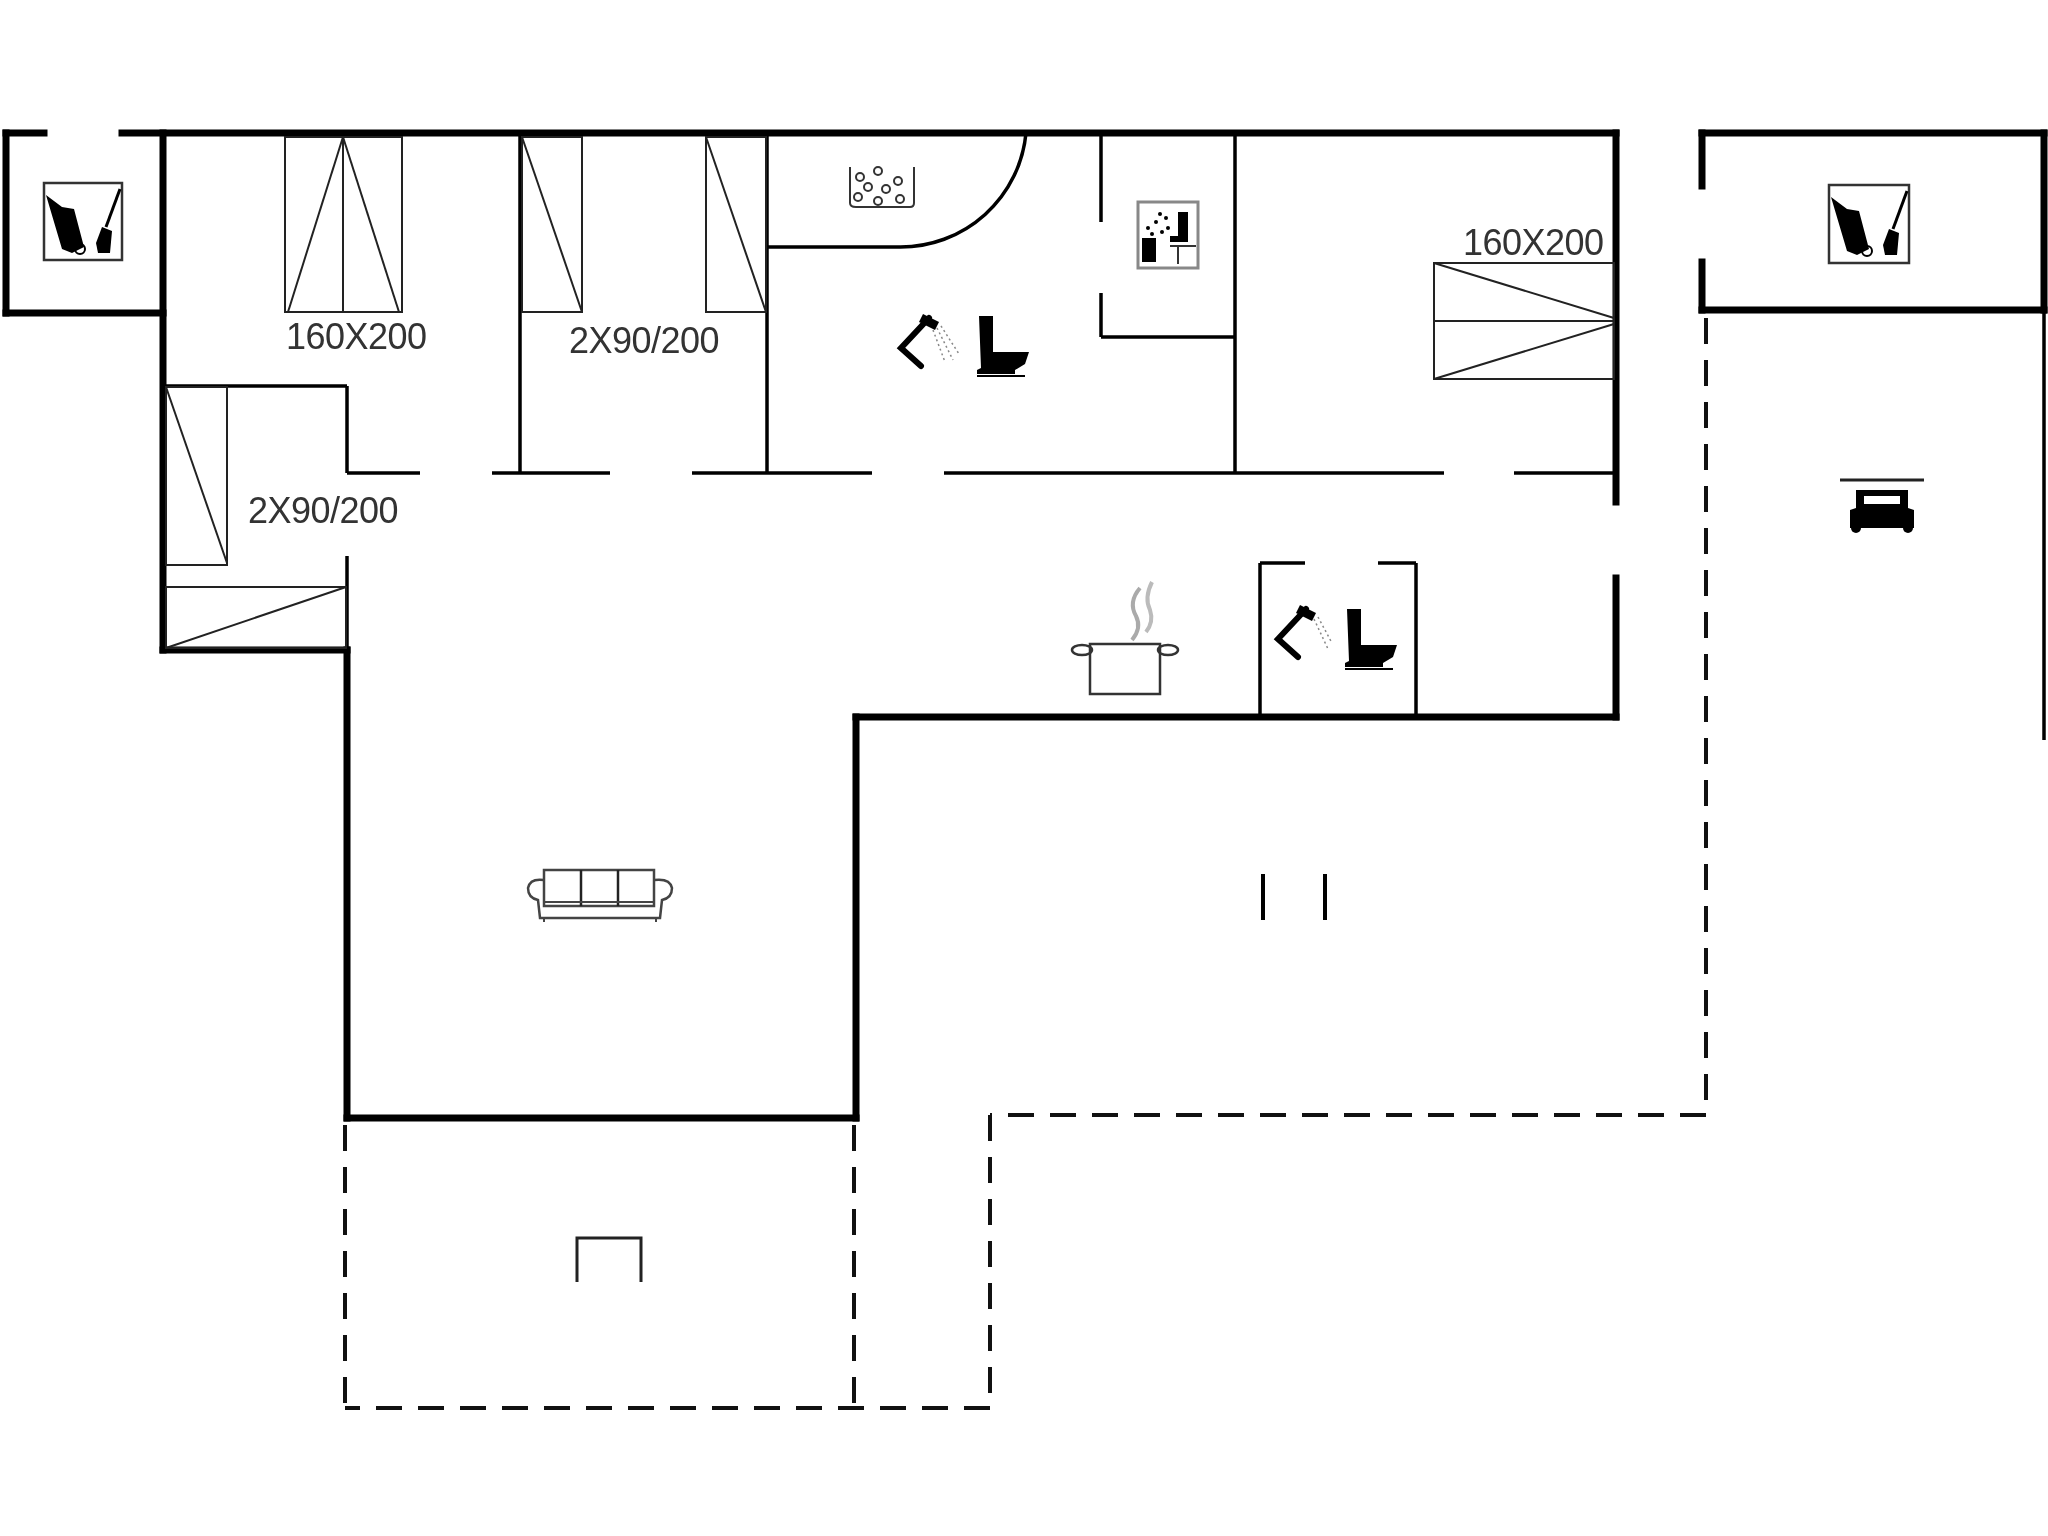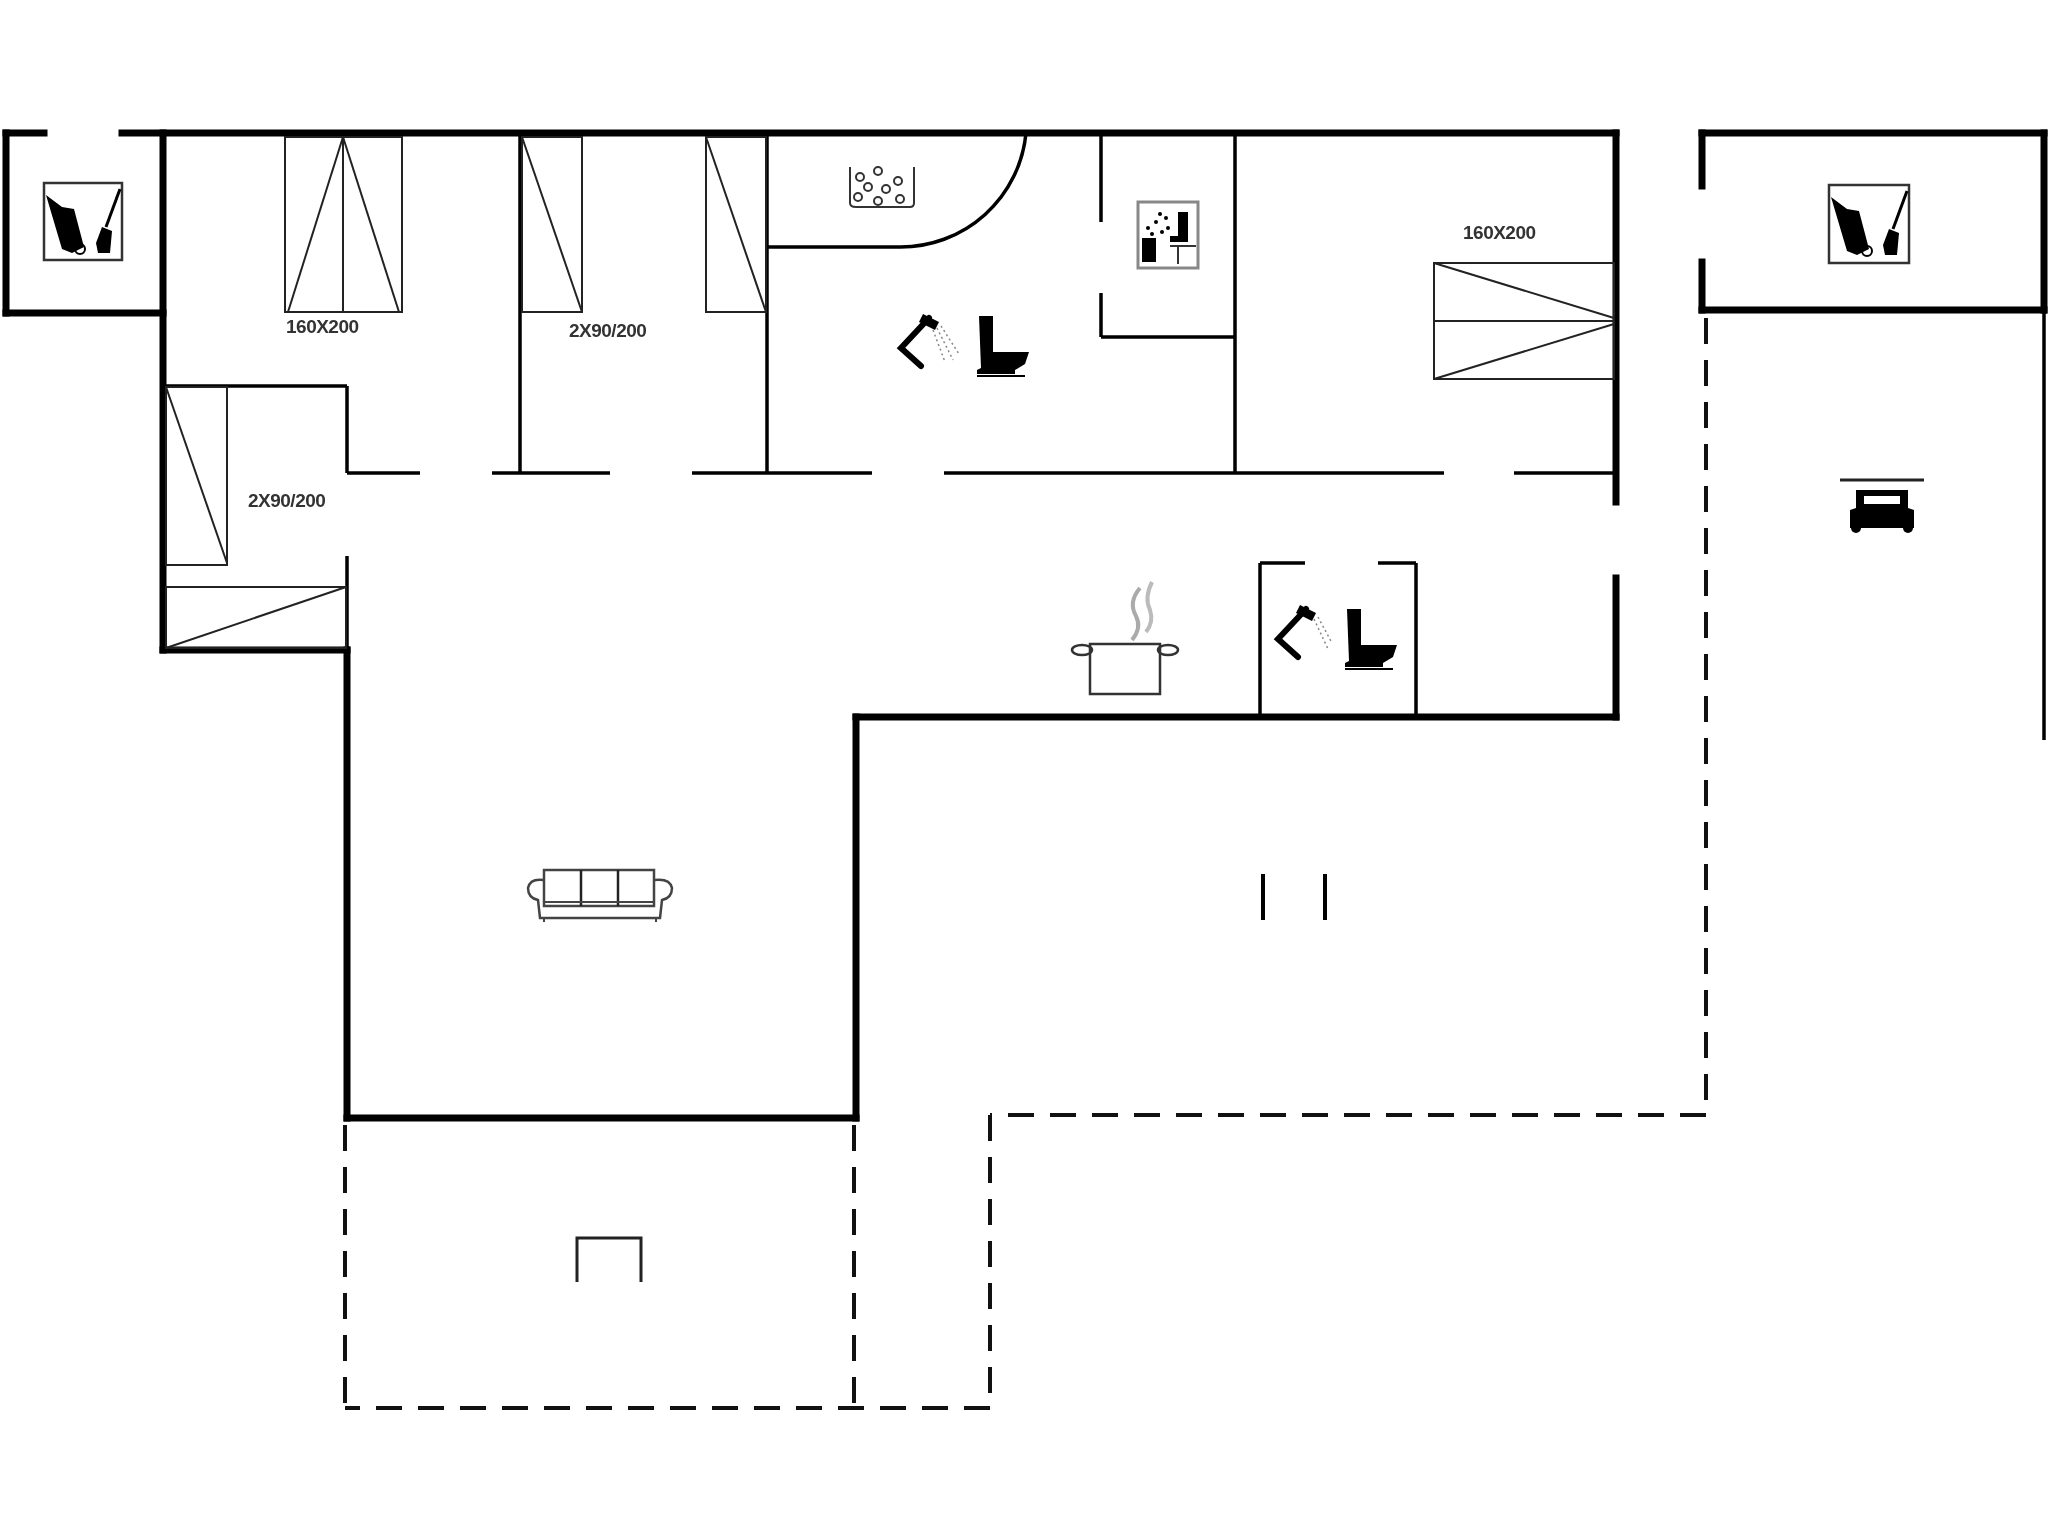--- a/index.html
+++ b/index.html
@@ -3,21 +3,21 @@
 <meta charset="utf-8">
 <style>
   html, body { margin: 0; padding: 0; background: #ffffff; }
   body { width: 2048px; height: 1536px; overflow: hidden; position: relative; font-family: "Liberation Sans", sans-serif; }
   svg.plan { position: absolute; left: 0; top: 0; width: 2048px; height: 1536px; }
   .wall { stroke: #000; stroke-width: 7; fill: none; stroke-linecap: square; }
   .iwall { stroke: #000; stroke-width: 3.5; fill: none; }
   .thin { stroke: #222; stroke-width: 2; fill: none; }
   .dash { stroke: #111; stroke-width: 4; fill: none; stroke-dasharray: 26 16; }
   .icon-fill { fill: #000; }
-  .label { position: absolute; font-family: "Liberation Sans", sans-serif; font-size: 19px; color: #333; letter-spacing: -0.5px; white-space: nowrap; font-weight: bold; }
+  .label { position: absolute; font-family: "Liberation Sans", sans-serif; font-size: 36px; color: #333; letter-spacing: -0.5px; white-space: nowrap; }
 </style>
 </head>
 <body>
 
 <svg class="plan" viewBox="0 0 2048 1536">
 
   <g>
 
     <line class="wall" x1="6" y1="133" x2="44" y2="133"></line>
     <line class="wall" x1="122" y1="133" x2="1616" y2="133"></line>

